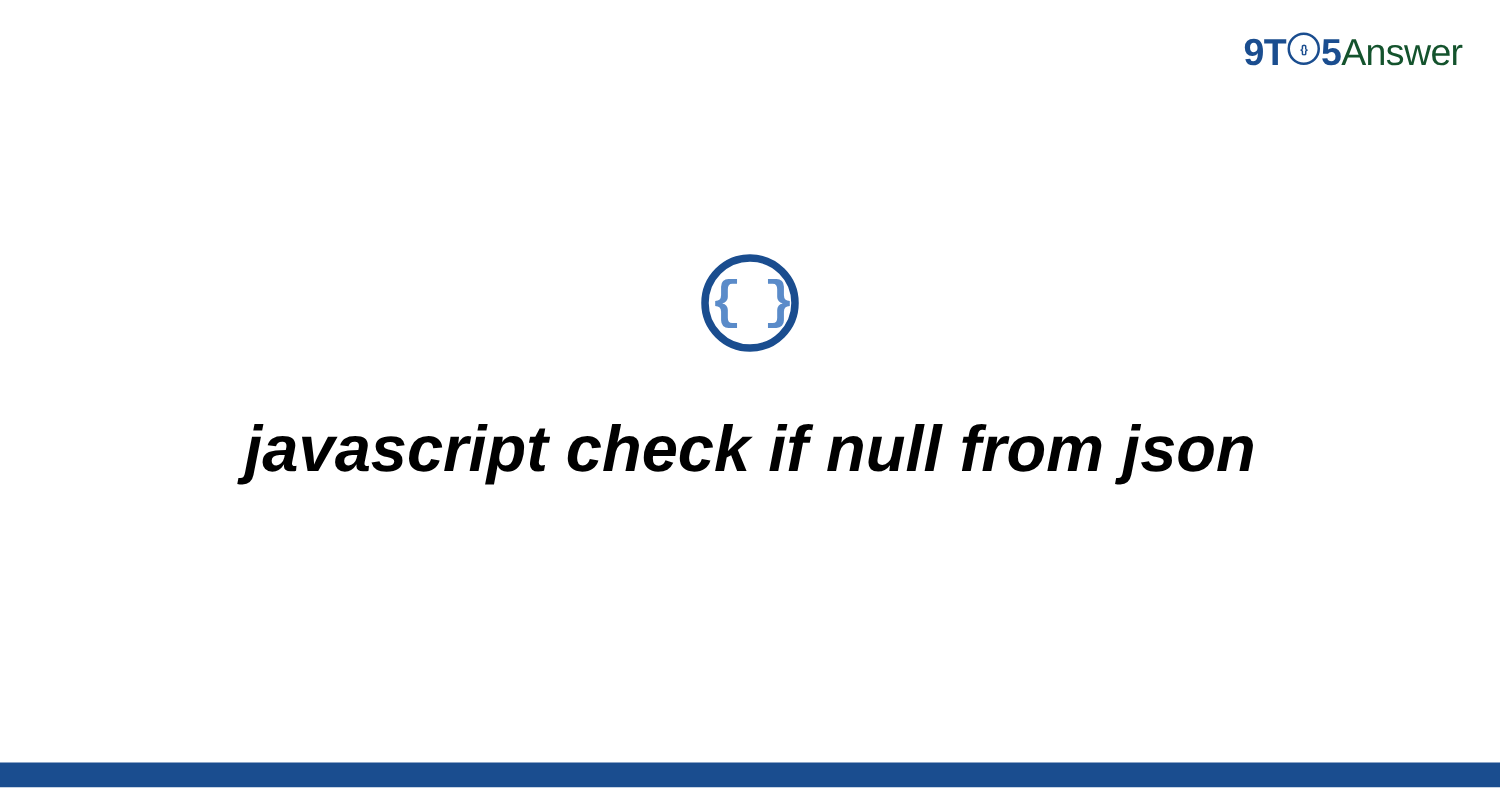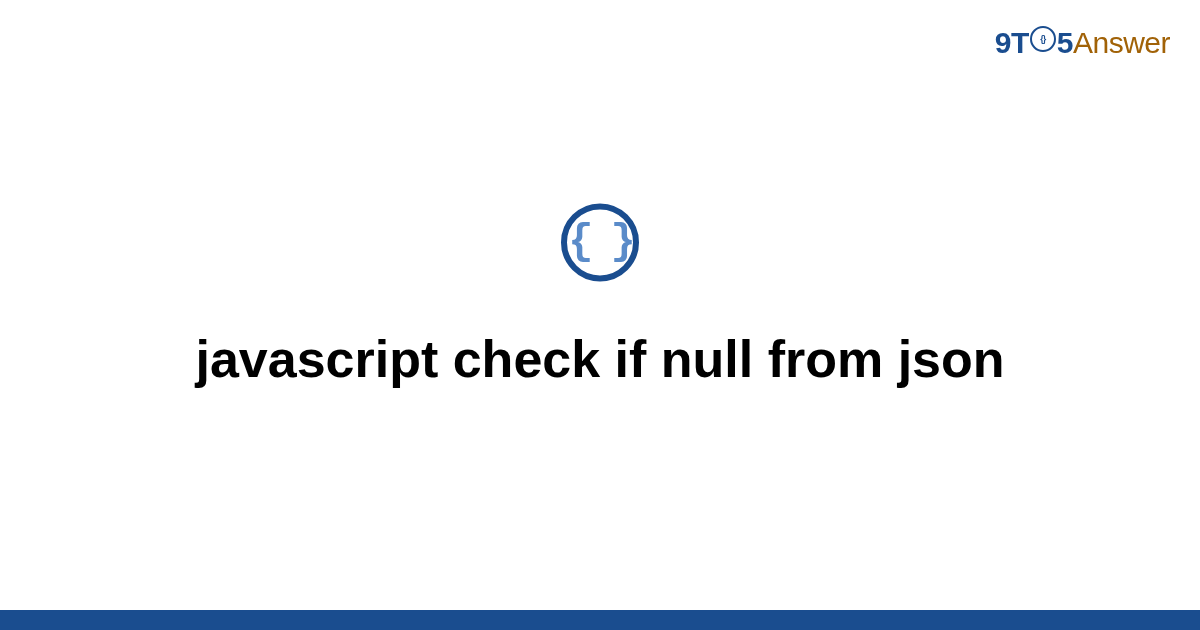--- a/index.html
+++ b/index.html
@@ -43,21 +43,21 @@
       font-size: 9px;
       color: #1a4d8f;
       font-weight: bold;
       line-height: 1;
       letter-spacing: -1px;
     }
     .logo-5 {
       color: #1a4d8f;
     }
     .logo-answer {
-      color: #a16207;
+      color: #14532d;
       font-weight: normal;
     }
     .center-content {
       position: absolute;
       top: 50%;
       left: 50%;
       transform: translate(-50%, -60%);
       display: flex;
       flex-direction: column;
       align-items: center;
@@ -80,20 +80,21 @@
       font-family: "Courier New", monospace;
       letter-spacing: -4px;
       line-height: 1;
     }
     .title {
       font-size: 52px;
       font-weight: bold;
       color: #000000;
       text-align: center;
       padding: 0 40px;
+      font-style: italic;
     }
     .bottom-bar {
       position: absolute;
       bottom: 0;
       left: 0;
       width: 100%;
       height: 20px;
       background: #1a4d8f;
     }
   </style>

